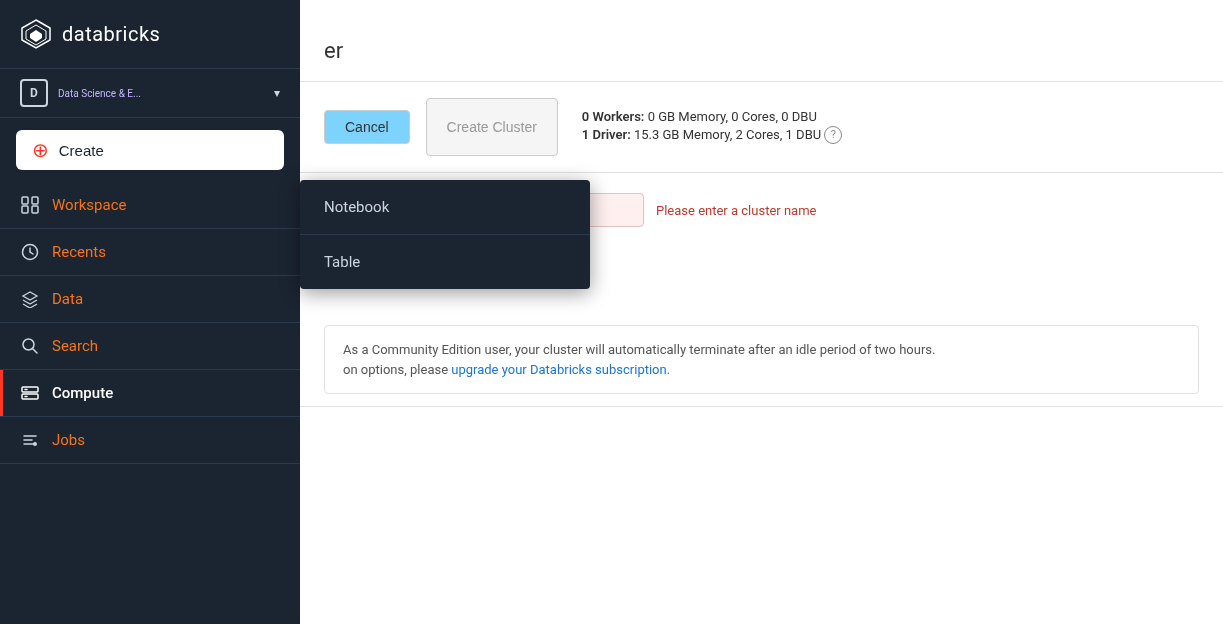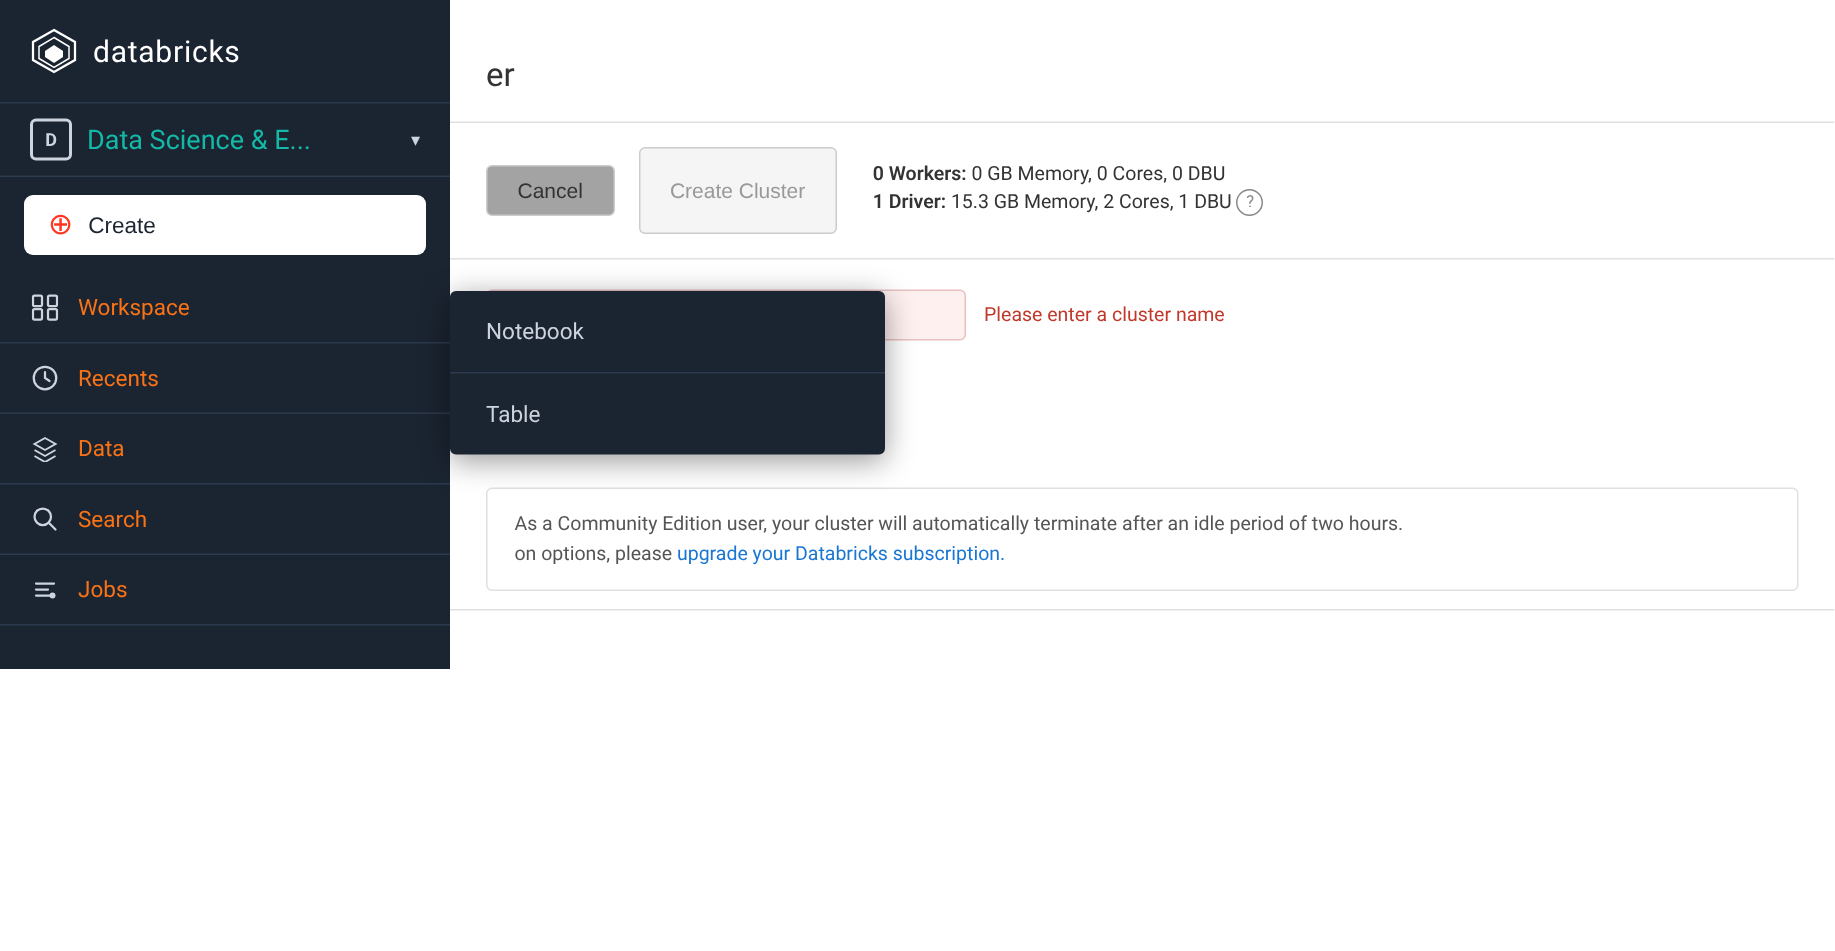--- a/index.html
+++ b/index.html
@@ -6,21 +6,21 @@
     body { font-family: -apple-system, BlinkMacSystemFont, 'Segoe UI', Roboto, sans-serif; display: flex; height: 634px; overflow: hidden; background: #fff; }
 
     
     .sidebar {
       width: 300px;
       min-width: 300px;
       background: #1b2431;
       color: #cdd4de;
       display: flex;
       flex-direction: column;
-      height: 446px;
+      height: 624px;
       position: relative;
       z-index: 100;
     }
 
     .sidebar-logo {
       display: flex;
       align-items: center;
       padding: 18px 20px;
       gap: 10px;
     }
@@ -54,22 +54,22 @@
       border-radius: 4px;
       display: flex;
       align-items: center;
       justify-content: center;
       font-size: 12px;
       font-weight: bold;
       color: #cdd4de;
     }
 
     .workspace-name {
-      color: #14b8a6;
-      font-size: 18px;
+      color: #c4b5fd;
+      font-size: 10px;
       flex: 1;
     }
 
     .chevron-down {
       color: #cdd4de;
       font-size: 12px;
     }
 
     .create-btn {
       display: flex;
@@ -132,21 +132,21 @@
       height: 20px;
       display: flex;
       align-items: center;
       justify-content: center;
       flex-shrink: 0;
     }
 
     
     .create-dropdown {
       position: absolute;
-      top: 194px;
+      top: 180px;
       left: 300px;
       background: #1b2431;
       width: 290px;
       border-radius: 4px;
       box-shadow: 0 4px 20px rgba(0,0,0,0.4);
       z-index: 200;
       overflow: hidden;
     }
 
     .dropdown-item {
@@ -182,21 +182,21 @@
       display: flex;
       align-items: center;
       padding: 16px 24px;
       border-bottom: 1px solid #e0e0e0;
       gap: 16px;
     }
 
     .btn-cancel {
       padding: 8px 20px;
       border: 1px solid #ccc;
-      background: #a3a3a3;
+      background: #7dd3fc;
       border-radius: 4px;
       font-size: 14px;
       cursor: pointer;
       color: #333;
     }
 
     .btn-create-cluster {
       padding: 20px 20px;
       border: 1px solid #ccc;
       background: #f5f5f5;
@@ -375,20 +375,31 @@
     <div class="nav-item">
       <div class="nav-icon">
         <svg width="18" height="18" viewBox="0 0 18 18" fill="none">
           <circle cx="7.5" cy="7.5" r="5.5" stroke="#cdd4de" stroke-width="1.5"></circle>
           <line x1="11.5" y1="11.5" x2="16" y2="16" stroke="#cdd4de" stroke-width="1.5" stroke-linecap="round"></line>
         </svg>
       </div>
       <span>Search</span>
     </div>
 
+    <div class="nav-item active">
+      <div class="nav-icon">
+        <svg width="18" height="18" viewBox="0 0 18 18" fill="none">
+          <rect x="1" y="3" width="16" height="5" rx="1" stroke="#fff" stroke-width="1.5"></rect>
+          <rect x="1" y="10" width="16" height="5" rx="1" stroke="#fff" stroke-width="1.5"></rect>
+          <line x1="4" y1="5.5" x2="6" y2="5.5" stroke="#fff" stroke-width="1.5" stroke-linecap="round"></line>
+          <line x1="4" y1="12.5" x2="6" y2="12.5" stroke="#fff" stroke-width="1.5" stroke-linecap="round"></line>
+        </svg>
+      </div>
+      <span>Compute</span>
+    </div>
 
     <div class="nav-item">
       <div class="nav-icon">
         <svg width="18" height="18" viewBox="0 0 18 18" fill="none">
           <line x1="3" y1="5" x2="15" y2="5" stroke="#cdd4de" stroke-width="1.5" stroke-linecap="round"></line>
           <line x1="3" y1="9" x2="11" y2="9" stroke="#cdd4de" stroke-width="1.5" stroke-linecap="round"></line>
           <line x1="3" y1="13" x2="13" y2="13" stroke="#cdd4de" stroke-width="1.5" stroke-linecap="round"></line>
           <circle cx="14" cy="13" r="2" fill="#cdd4de"></circle>
         </svg>
       </div>

